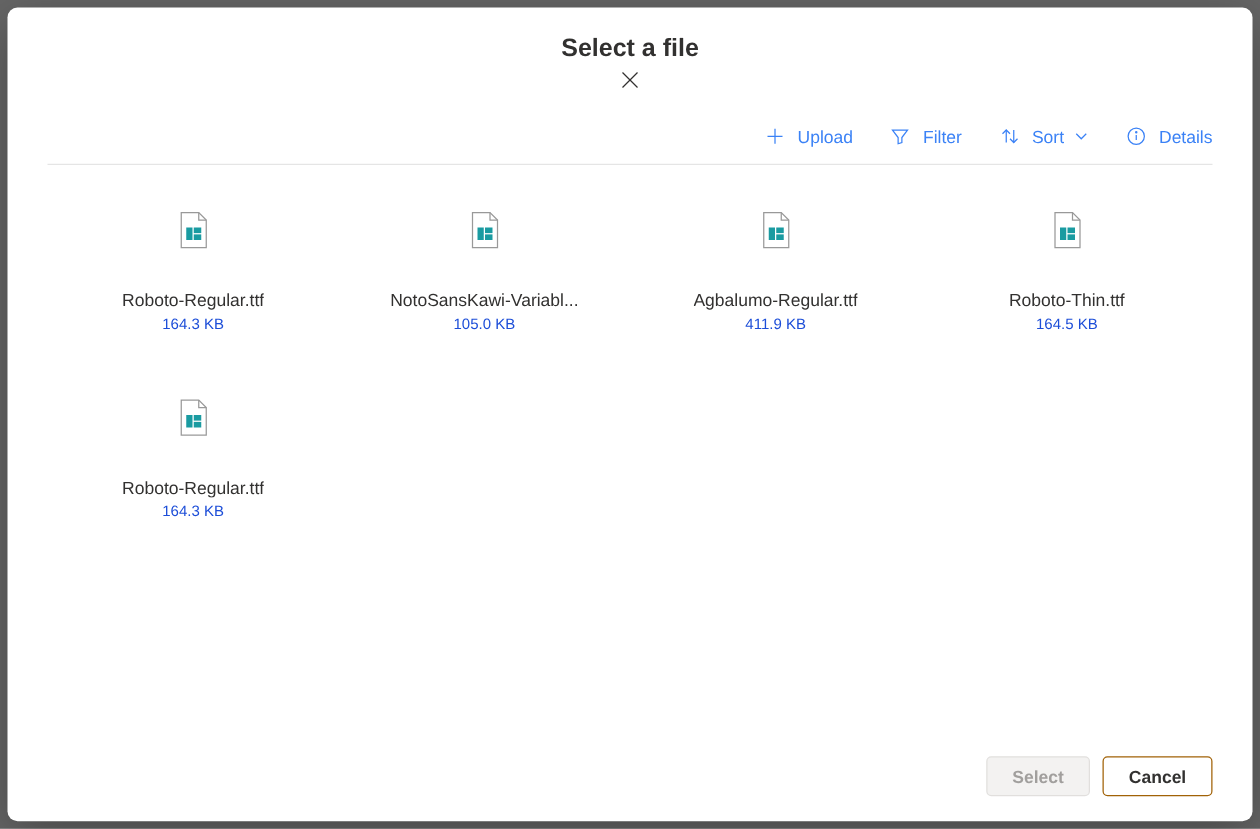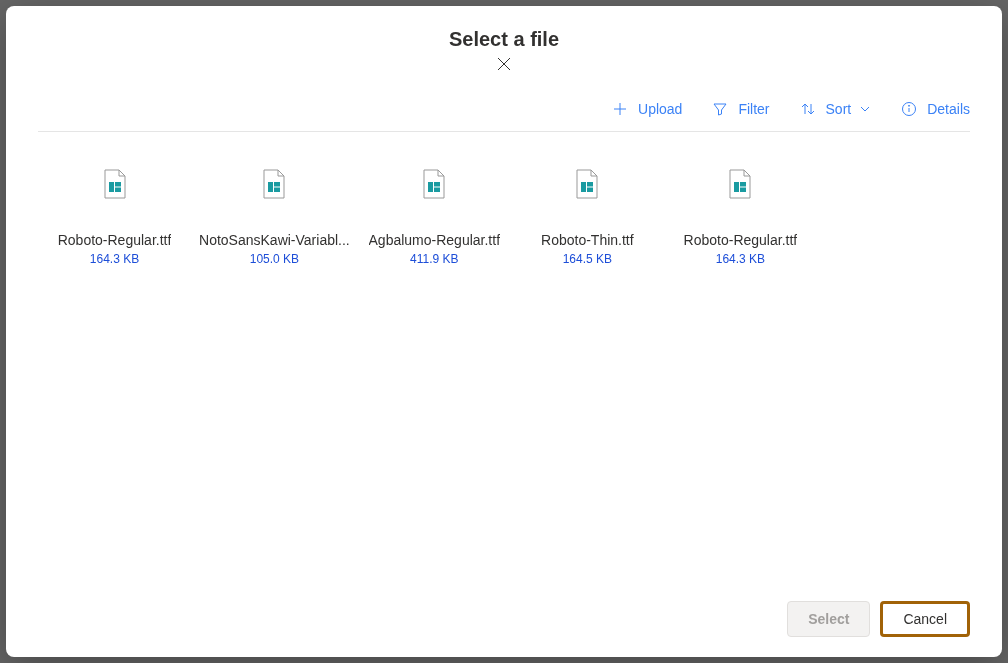--- a/index.html
+++ b/index.html
@@ -83,21 +83,21 @@
       height: 12px !important;
       margin-left: -2px;
     }
     .content {
       flex: 1;
       overflow: auto;
       padding: 20px 32px;
     }
     .file-grid {
       display: grid;
-      grid-template-columns: repeat(6, 1fr);
+      grid-template-columns: repeat(4, 1fr);
       gap: 20px 0;
     }
     .file-item {
       display: flex;
       flex-direction: column;
       align-items: center;
       padding: 16px 8px 16px 8px;
       cursor: pointer;
       border-radius: 4px;
     }
@@ -142,23 +142,23 @@
     }
     .btn-primary {
       background: #f3f2f1;
       border: 1px solid #e1dfdd;
       color: #a19f9d;
       font-weight: 600;
       cursor: default;
     }
     .btn-secondary {
       background: #fff;
-      border: 3px solid #a16207;
-      color: #323130;
-      font-weight: 400;
+      border: 1px solid #a16207;
+      color: #323130;
+      font-weight: 700;
     }
   </style>
 </head>
 <body>
 
 <div class="dialog">
   <div class="header">
     <h1 class="title">Select a file</h1>
     <button class="close-btn">
       <svg viewBox="0 0 14 14" fill="none" stroke="currentColor" stroke-width="1">

